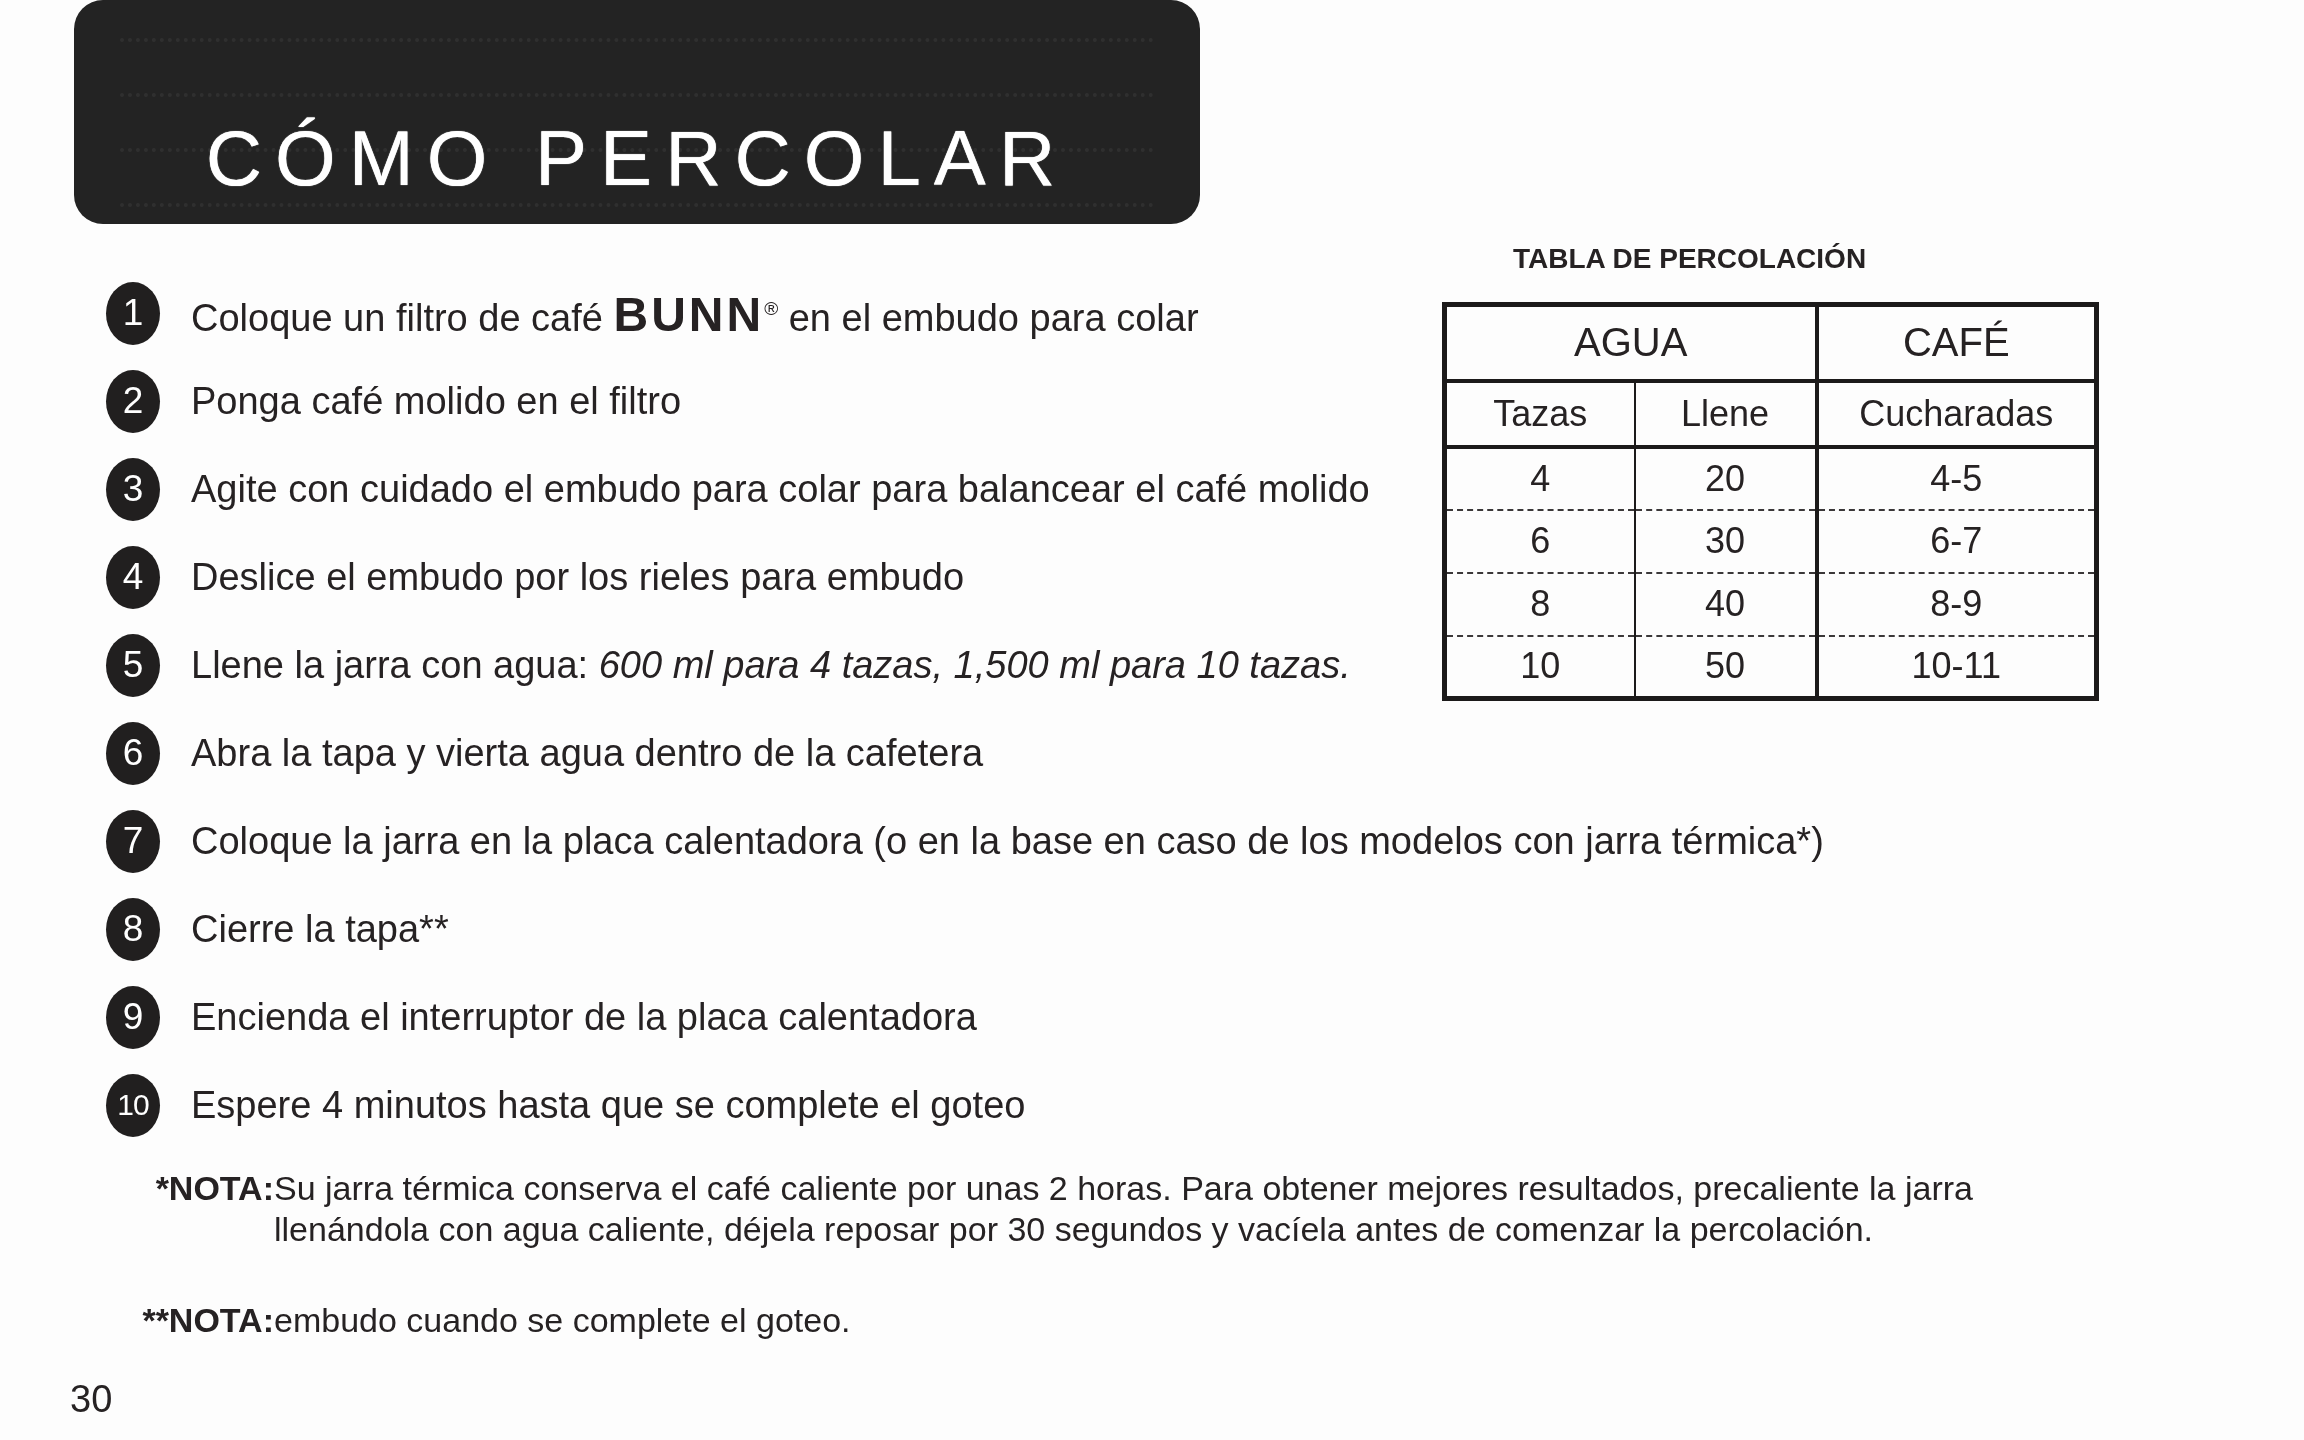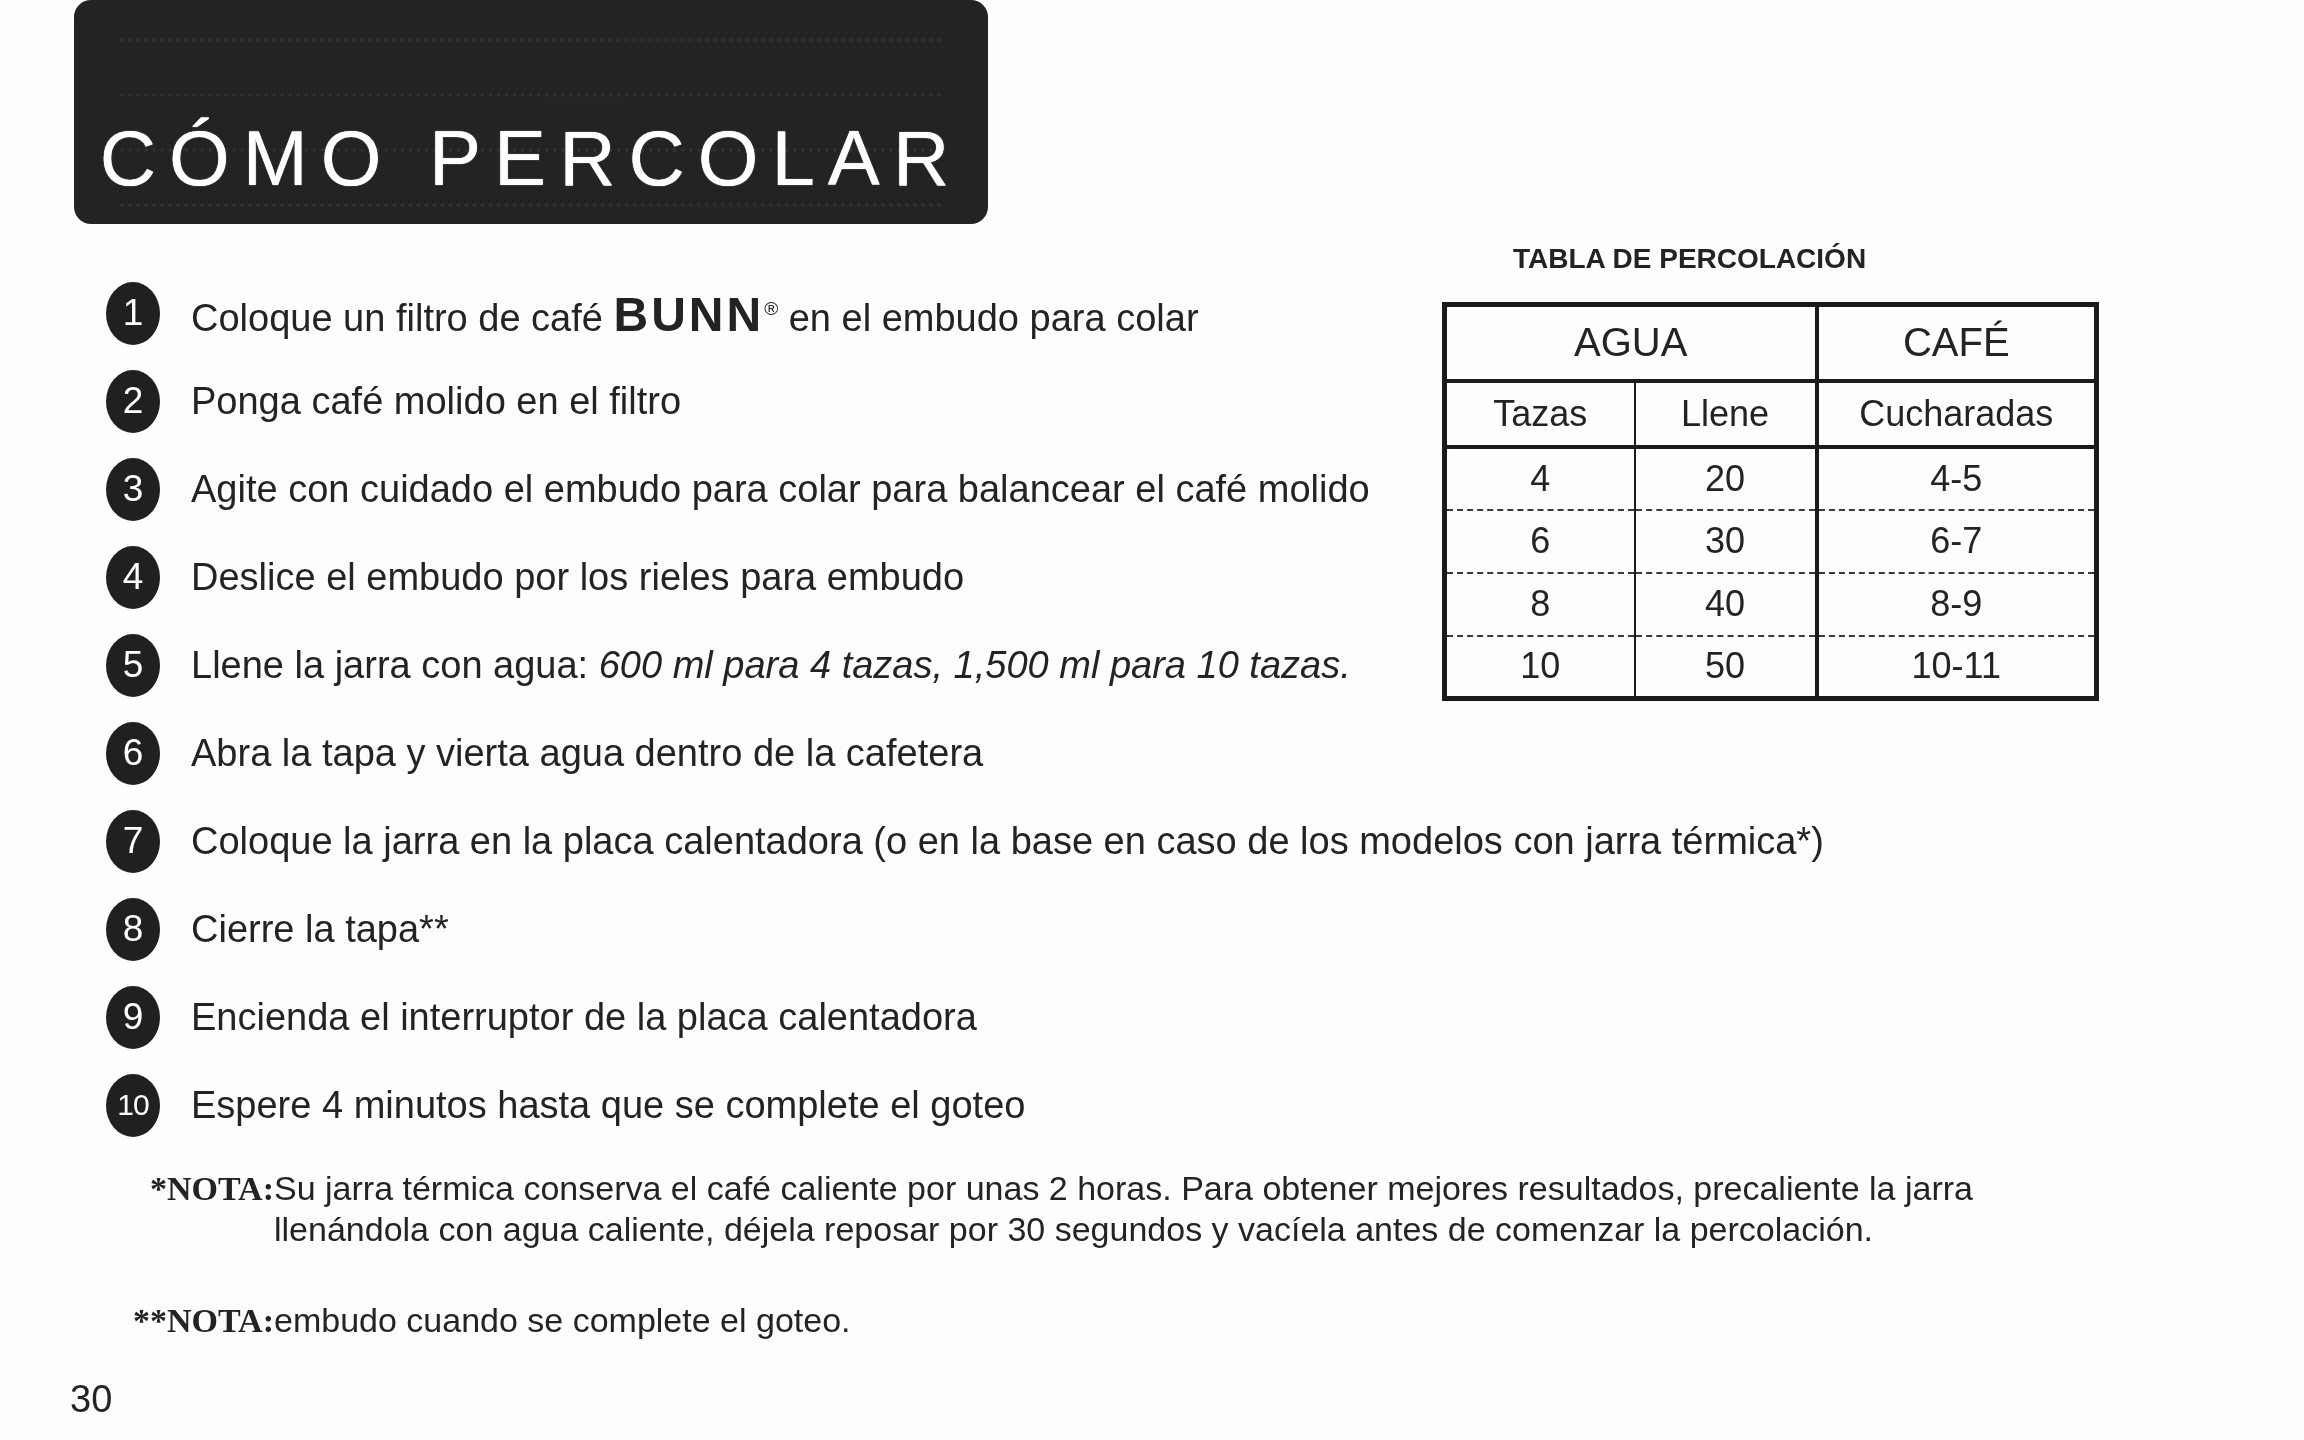--- a/index.html
+++ b/index.html
@@ -14,23 +14,23 @@
   html,body{width:2304px;height:1440px;overflow:hidden;}
   body{
     background:var(--page-bg);
     font-family:"Liberation Sans", sans-serif;
     color:var(--ink);
     position:relative;
   }
 
   
   .banner{
-    position:absolute; left:74px; top:0; width:914px; height:224px;
+    position:absolute; left:74px; top:0; width:1126px; height:224px;
     background:var(--header-bg);
-    border-radius:17px;
+    border-radius:29px;
     padding-left:40px;
   }
   .banner .dot-row{
     position:absolute; left:46px; right:46px; height:0;
     border-top:4px dotted rgba(255,255,255,0.06);
   }
   .banner .page-title{
     position:absolute; left:0; right:0; top:118px;
     text-align:center;
     font-size:78px; line-height:80px;
@@ -102,21 +102,20 @@
 
   
   .notes{position:absolute; left:106px; top:1168px;}
   .note{display:flex; margin-bottom:50px;}
   .note-label{
     flex:none; width:168px;
     text-align:right;
     font-weight:bold;
     font-size:34px; line-height:41px;
     white-space:nowrap;
-    font-family:Liberation Serif, serif;
   }
   .note-body{font-size:34px; line-height:41px;}
   .note-line{white-space:nowrap;}
 
   
   .page-number{
     position:absolute; left:70px; top:1378px;
     font-size:38px;
   }
 </style>

